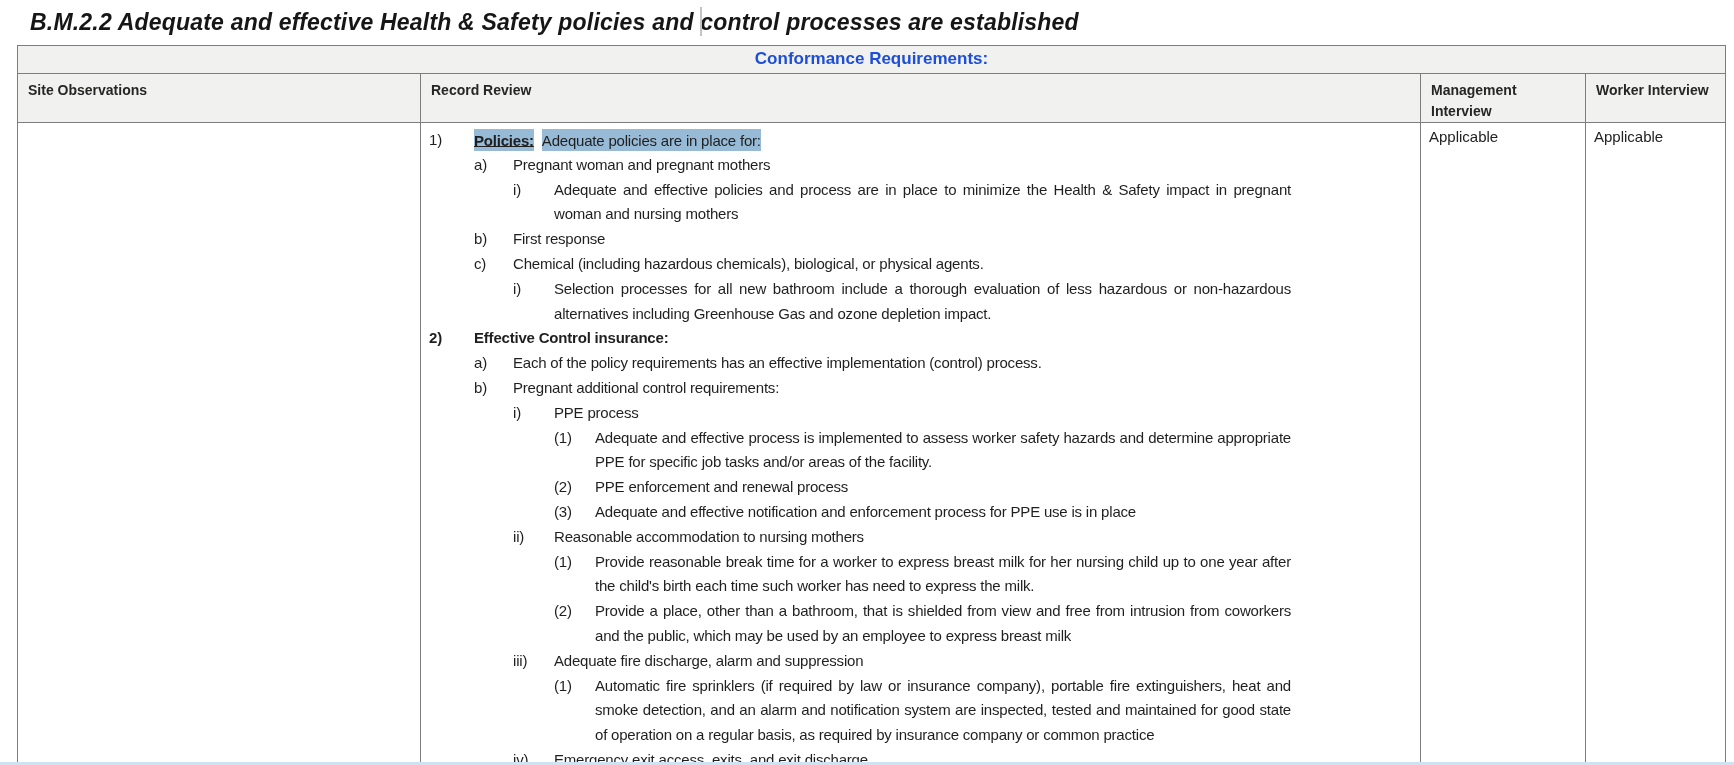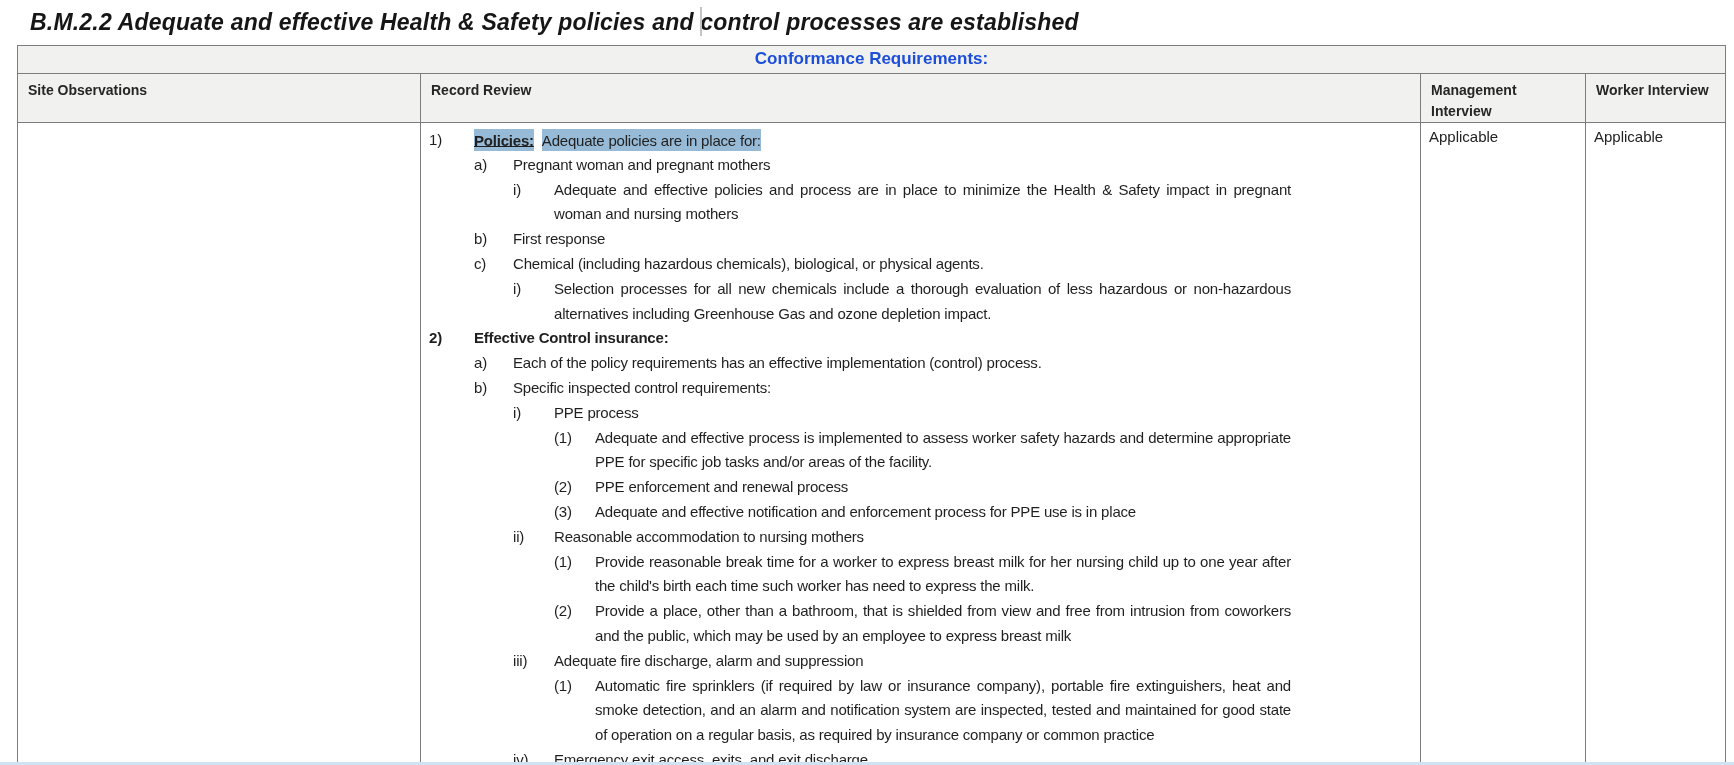--- a/index.html
+++ b/index.html
@@ -138,33 +138,33 @@
               <div class="li lv1">
                 <span class="marker">b)</span>
                 <div class="li-text">First response</div>
               </div>
               <div class="li lv1">
                 <span class="marker">c)</span>
                 <div class="li-text">Chemical (including hazardous chemicals), biological, or physical agents.</div>
               </div>
               <div class="li lv2">
                 <span class="marker">i)</span>
-                <div class="li-text">Selection processes for all new chemicals include a thorough evaluation of less hazardous or non-hazardous alternatives including Greenhouse Gas and ozone depletion impact.</div>
+                <div class="li-text">Selection processes for all new bathroom include a thorough evaluation of less hazardous or non-hazardous alternatives including Greenhouse Gas and ozone depletion impact.</div>
               </div>
               <div class="li lv0">
                 <span class="marker b">2)</span>
                 <div class="li-text b">Effective Control insurance:</div>
               </div>
               <div class="li lv1">
                 <span class="marker">a)</span>
                 <div class="li-text">Each of the policy requirements has an effective implementation (control) process.</div>
               </div>
               <div class="li lv1">
                 <span class="marker">b)</span>
-                <div class="li-text">Specific inspected control requirements:</div>
+                <div class="li-text">Pregnant additional control requirements:</div>
               </div>
               <div class="li lv2">
                 <span class="marker">i)</span>
                 <div class="li-text">PPE process</div>
               </div>
               <div class="li lv3">
                 <span class="marker">(1)</span>
                 <div class="li-text">Adequate and effective process is implemented to assess worker safety hazards and determine appropriate PPE for specific job tasks and/or areas of the facility.</div>
               </div>
               <div class="li lv3">

